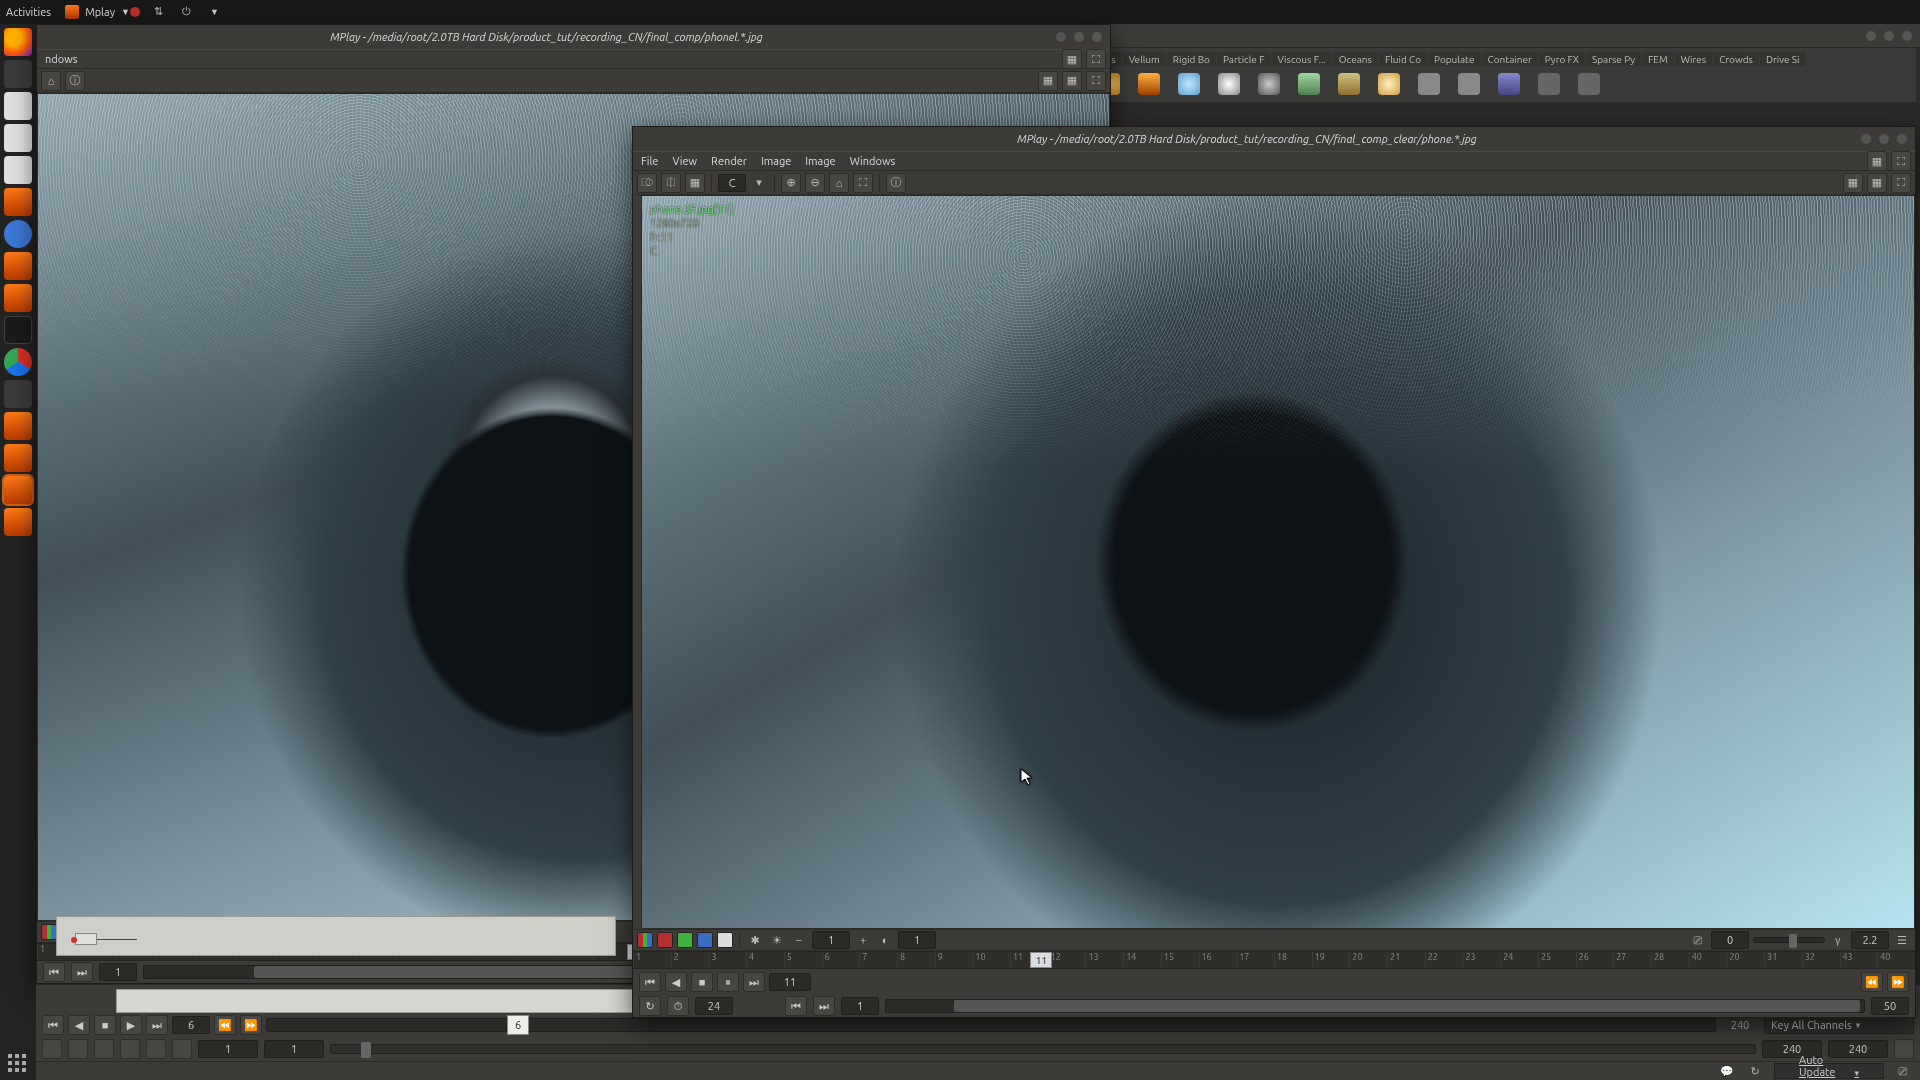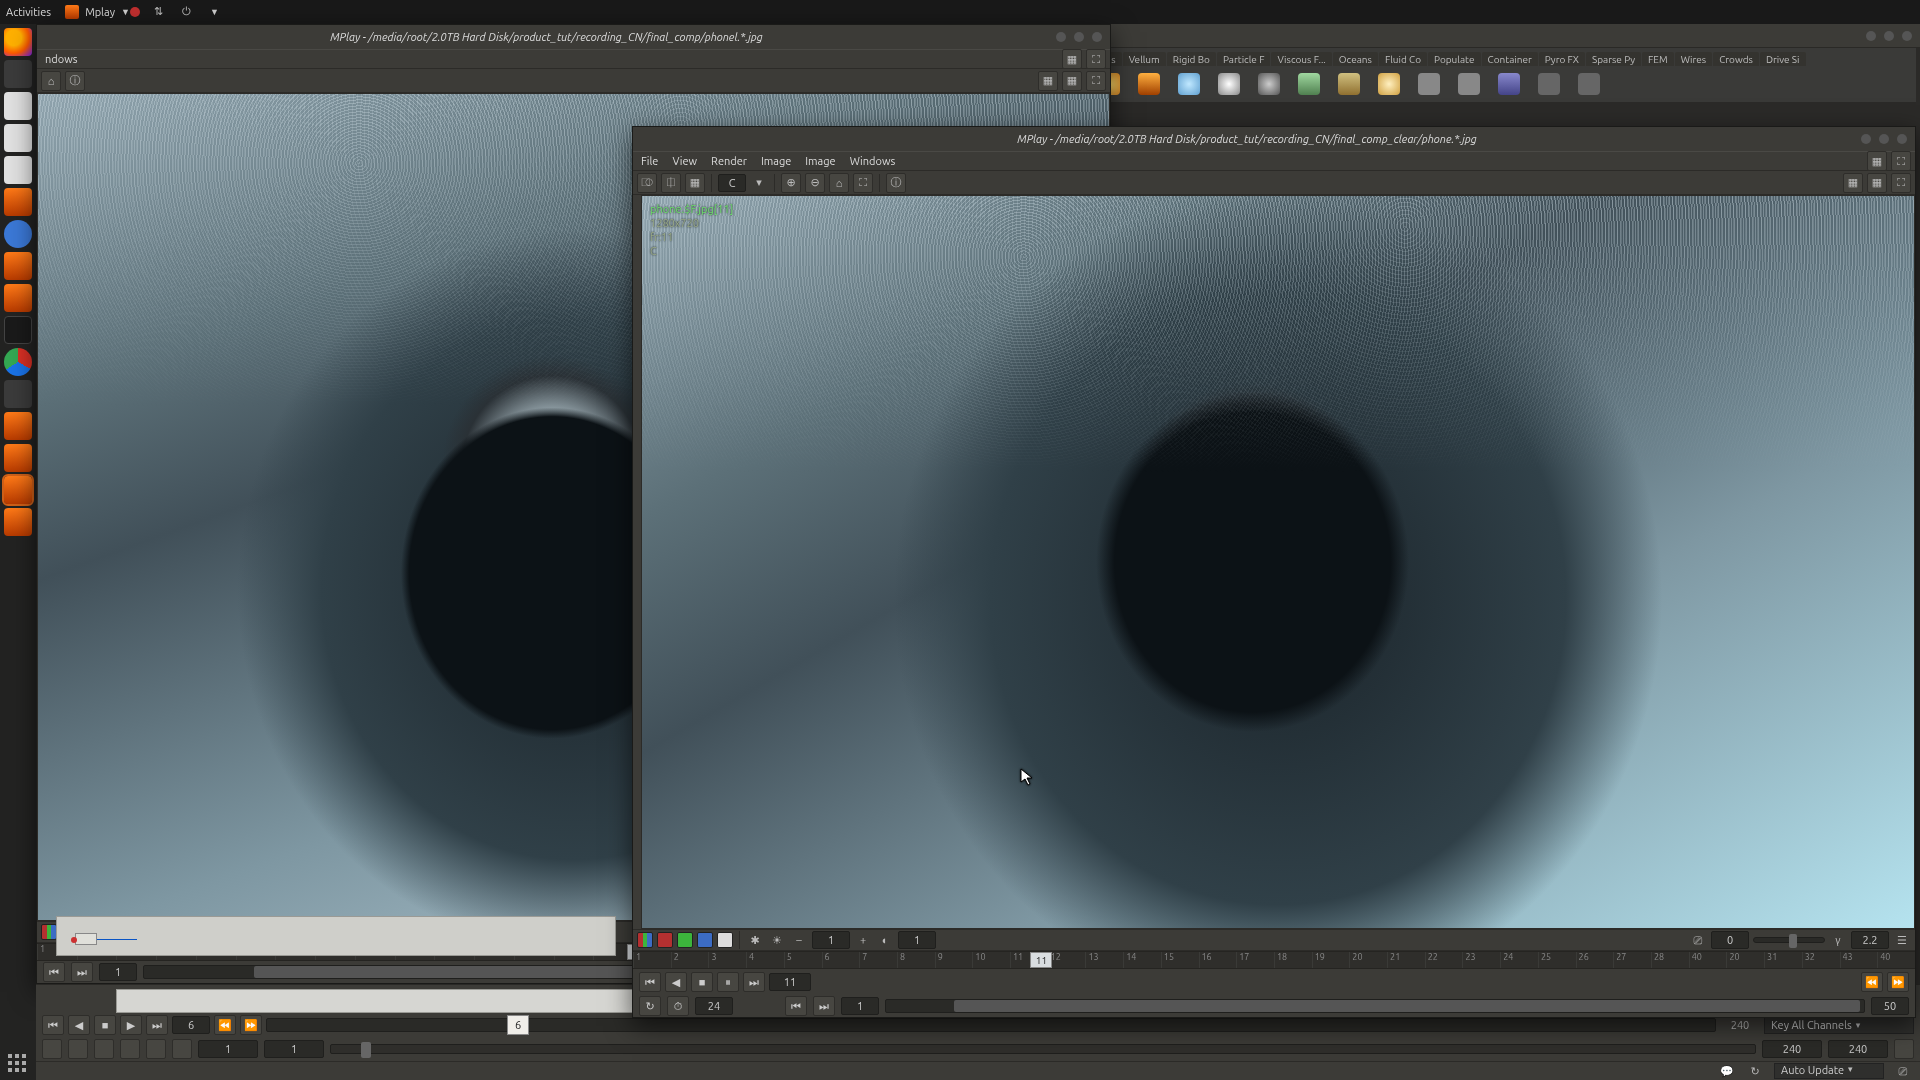--- a/index.html
+++ b/index.html
@@ -122,21 +122,21 @@
 .hou-playbar { height:30px; display:flex; align-items:center; gap:4px; padding:0 6px; }
 .hou-playbar .trackwrap{flex:1; height:14px; background:#2a2a27; border:1px solid #1f1f1d; border-radius:2px; position:relative;}
 .hou-playbar .trackwrap .marker { position:absolute; top:-4px; left:240px; width:22px; height:20px; background:#f0eee9; color:#222; border:1px solid #888; display:flex; align-items:center; justify-content:center; }
 .hou-playbar .endval { width:40px; text-align:center; color:#bbb; }
 .hou-bot2 { height:28px; display:flex; align-items:center; gap:6px; padding:0 6px; }
 .hou-bot2 .tick-ic { width:20px; height:20px; background:#474641; border:1px solid #2e2d2a; border-radius:2px; }
 .hou-bot2 .num { width:60px; height:18px; background:#2a2a27; border:1px solid #1f1f1d; text-align:center; color:#ccc; line-height:16px; border-radius:2px; }
 .hou-bot2 .trk2 { flex:1; height:10px; background:#2f2e2b; border:1px solid #1f1f1d; border-radius:2px; position:relative; }
 .hou-bot2 .trk2::after{content:"";position:absolute;left:30px;top:-3px;width:10px;height:16px;background:#666;border-radius:2px;}
 .hou-status { height:22px; display:flex; align-items:center; justify-content:flex-end; gap:10px; padding:0 8px; border-top:1px solid #2c2b28; }
-.hou-status .drop2 { height:16px; width:110px; background:#2f2f2d; border:1px solid #222; color:#ccc; display:flex; align-items:flex-start; padding:0 6px; }
+.hou-status .drop2 { height:16px; width:110px; background:#2f2f2d; border:1px solid #222; color:#ccc; display:flex; align-items:flex-end; padding:0 24px;text-decoration:underline; }
 
 
 .nodegraph { position:absolute; left:56px; top:916px; width:560px; height:40px; background:#cfcfca; border:1px solid #9a9a95; z-index:2; }
 .nodegraph .node { position:absolute; left:18px; top:16px; width:22px; height:12px; background:#e0e0da; border:1px solid #888; }
 .nodegraph .node .dot { position:absolute; left:-5px; top:3px; width:6px;height:6px;background:#cc3030;border-radius:50%; }
 .nodegraph .line { position:absolute; left:40px; top:22px; width:40px; height:1px; background:#0954c4; }
 
 .tri-down::after{content:"▾"; font-size:9px; margin-left:4px; color:#bbb;}
 </style>
 </head>

